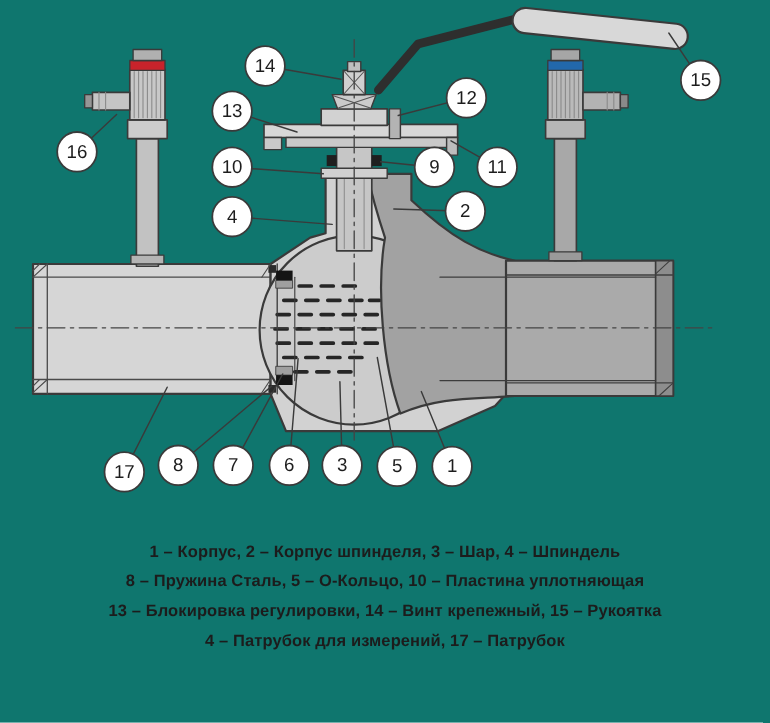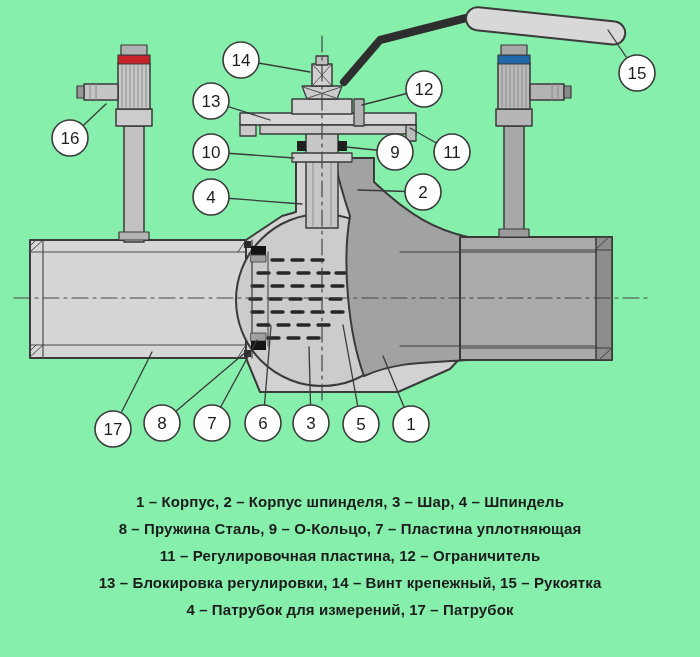--- a/index.html
+++ b/index.html
@@ -1,17 +1,17 @@
 <!DOCTYPE html>
 <html><head>
 <meta charset="utf-8">
 <style>
   html,body{margin:0;padding:0;background:#ffffff;}
   body{width:700px;height:657px;overflow:hidden;}
-  .page{position:relative;width:700px;height:657px;font-family:"Liberation Sans",sans-serif;background:#86efac;}
+  .page{position:relative;width:700px;height:657px;font-family:"Liberation Sans",sans-serif;background:#0f766e;}
   svg{display:block;}
   .legend{margin-top:4px;text-align:center;font-weight:700;font-size:15px;line-height:27px;color:#1c1c1c;letter-spacing:0.1px;}
   .legend-line{white-space:nowrap;}
   .callout-num{font-family:"Liberation Sans",sans-serif;font-size:17px;fill:#1d1d1d;}
 </style>
 </head>
 <body>
 
 <div class="page">
 
@@ -209,19 +209,18 @@
         <circle cx="411" cy="424" r="18" fill="#ffffff" stroke="#3a3a3a" stroke-width="1.6"></circle>
         <text class="callout-num" x="411" y="424" text-anchor="middle" dominant-baseline="central">1</text>
       </g>
     </g>
 
   </g>
 </svg>
 
 <div class="legend">
   <div class="legend-line">1 – Корпус, 2 – Корпус шпинделя, 3 – Шар, 4 – Шпиндель</div>
-  <div class="legend-line">8 – Пружина  Сталь, 9 – О-Кольцо, 7 – Пластина уплотняющая</div>
-  <div class="legend-line">11 – Регулировочная пластина, 12 – Ограничитель</div>
+  <div class="legend-line">8 – Пружина  Сталь, 5 – О-Кольцо, 10 – Пластина уплотняющая</div>
   <div class="legend-line">13 – Блокировка регулировки, 14 – Винт крепежный, 15 – Рукоятка</div>
   <div class="legend-line">4 – Патрубок для измерений, 17 – Патрубок</div>
 </div>
 
 </div>
 
 </body></html>

